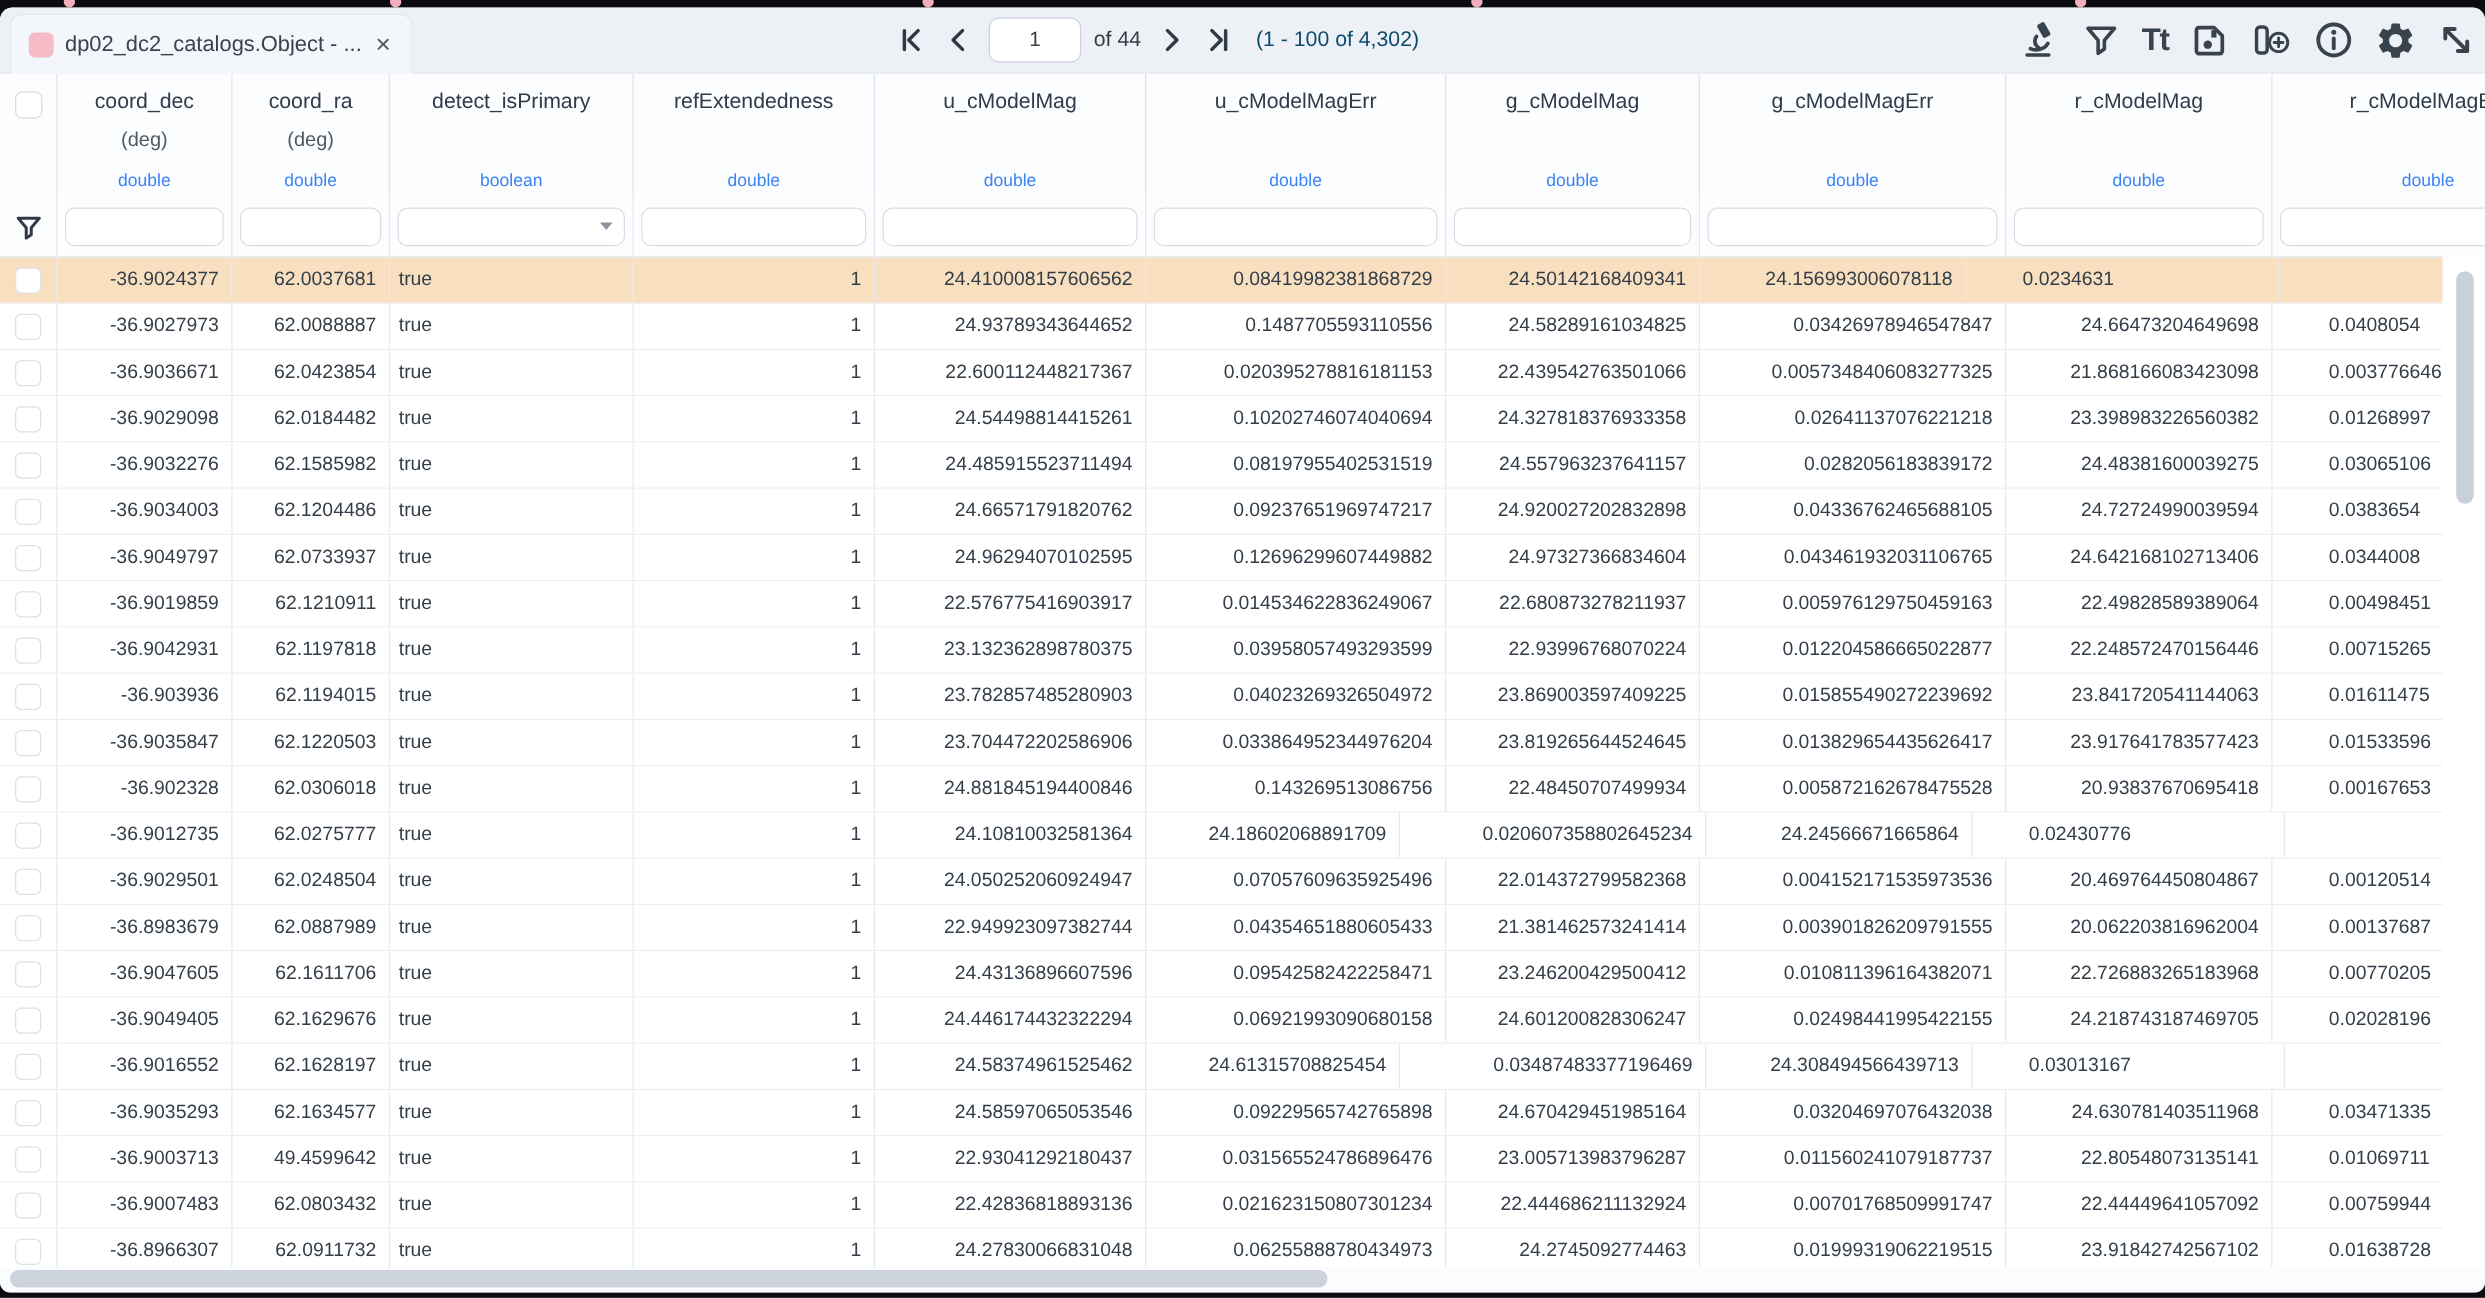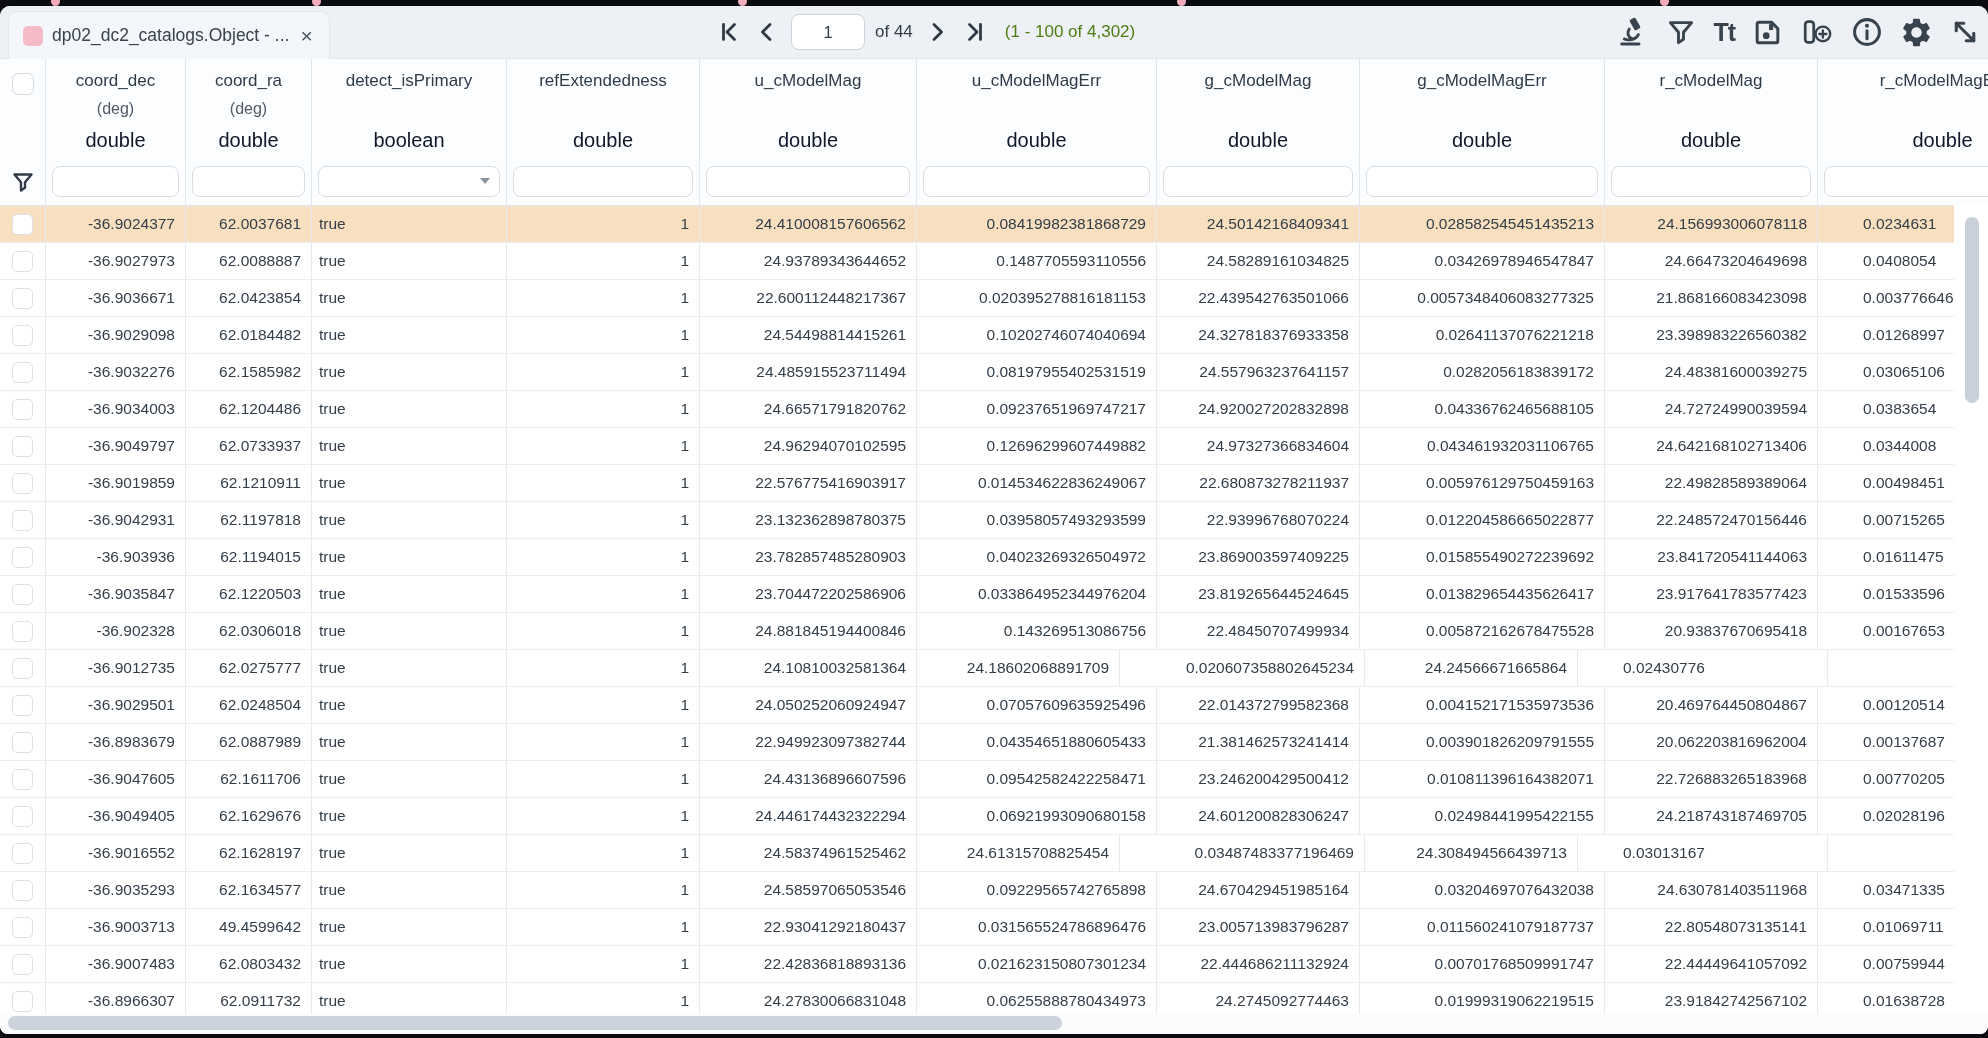--- a/index.html
+++ b/index.html
@@ -9,32 +9,32 @@
   .panel{position:absolute;top:6px;left:0;right:0;bottom:4px;background:#fff;border-radius:10px 10px 8px 8px;overflow:hidden;display:flex;flex-direction:column;}
   
   .toolbar{position:relative;height:52px;flex:0 0 52px;background:#edf1f6;border-bottom:1px solid #e1e6ec;}
   .tab{position:absolute;left:8px;top:5px;height:47px;display:flex;align-items:center;gap:9px;padding:0 14px;background:#f3f6fa;border:1px solid #e2e7ee;border-bottom:none;border-radius:9px 9px 0 0;}
   .tab-swatch{width:20px;height:20px;border-radius:5px;background:#f5bcc8;}
   .tab-title{font-size:17.5px;color:#39434f;white-space:nowrap;}
   .tab-close{border:none;background:none;font-size:21px;color:#4a5562;cursor:pointer;padding:0 2px;line-height:1;}
   .paging{position:absolute;left:715px;top:0;height:52px;display:flex;align-items:center;gap:10px;color:#333e49;font-size:17px;}
   .pg-btn{border:none;background:none;padding:2px;display:flex;align-items:center;cursor:pointer;}
   .pg-input{width:68px;height:32px;border:1px solid #ccd3db;border-radius:8px;text-align:center;font-size:16.5px;color:#333e49;background:#fff;outline:none;}
-  .range-label{margin-left:6px;color:#4d7c0f;}
+  .range-label{margin-left:6px;color:#0c4a6e;}
   .tools{position:absolute;right:6px;top:0;height:52px;display:flex;align-items:center;gap:13px;}
   .tool-btn{border:none;background:none;padding:2px;display:flex;align-items:center;justify-content:flex-end;cursor:pointer;color:#38434e;}
   .tt-label{font-size:25px;font-weight:bold;color:#38434e;letter-spacing:-1px;}
   
   .table-area{position:relative;flex:1 1 auto;overflow:hidden;background:#fff;}
   .table-inner{width:2070px;}
   .thead{display:flex;height:99px;background:#fcfdfe;}
   .hcell{box-sizing:border-box;border-right:1px solid #dfe4ea;display:flex;flex-direction:column;align-items:center;justify-content:space-between;padding:12px 4px 6px 4px;}
   .hcell .cname{font-size:17px;color:#2e3b49;white-space:nowrap;}
   .hcell .cunit{font-size:16px;color:#4f5a66;height:20px;}
-  .hcell .ctype{font-size:20px;color:#0f172a;}
+  .hcell .ctype{font-size:14px;color:#3b82f6;}
   .rowhead{box-sizing:border-box;flex:0 0 46px;border-right:1px solid #dfe4ea;display:flex;align-items:flex-start;justify-content:center;padding-top:14px;}
   .cbx{width:20px;height:20px;border:1.5px solid #d6dbe2;border-radius:6px;background:#fff;}
   
   .tfilter{display:flex;height:47px;background:#fcfdfe;border-bottom:1px solid #dfe3e9;}
   .fcell{box-sizing:border-box;border-right:1px solid #e4e8ed;position:relative;display:flex;align-items:center;justify-content:center;}
   .fcell.rowcol{flex:0 0 46px;}
   .filter-input{box-sizing:border-box;width:calc(100% - 12px);height:31px;border:1px solid #d8dde4;border-radius:8px;background:#fff;outline:none;padding:0 8px;font-size:15px;color:#333;}
   .caret{position:absolute;right:16px;top:20px;width:0;height:0;border-left:5px solid transparent;border-right:5px solid transparent;border-top:6px solid #8a939e;pointer-events:none;}
   
   .tbody{overflow:hidden;}
@@ -258,21 +258,20 @@
               <div class="rowcell">
                 <span class="rcbx"></span>
               </div>
               <div class="tcell r" style="flex: 0 0 140px;">-36.9024377</div>
               <div class="tcell r" style="flex: 0 0 126px;">62.0037681</div>
               <div class="tcell l" style="flex: 0 0 195px;">true</div>
               <div class="tcell r" style="flex: 0 0 193px;">1</div>
               <div class="tcell r" style="flex: 0 0 217px;">24.410008157606562</div>
               <div class="tcell r" style="flex: 0 0 240px;">0.08419982381868729</div>
               <div class="tcell r" style="flex: 0 0 203px;">24.50142168409341</div>
-              <div class="tcell r" style="flex: 0 0 245px;">0.028582545451435213</div>
               <div class="tcell r" style="flex: 0 0 213px;">24.156993006078118</div>
               <div class="tcell lp" style="flex: 0 0 250px;">0.0234631</div>
             </div>
             <div class="trow">
               <div class="rowcell">
                 <span class="rcbx"></span>
               </div>
               <div class="tcell r" style="flex: 0 0 140px;">-36.9027973</div>
               <div class="tcell r" style="flex: 0 0 126px;">62.0088887</div>
               <div class="tcell l" style="flex: 0 0 195px;">true</div>

